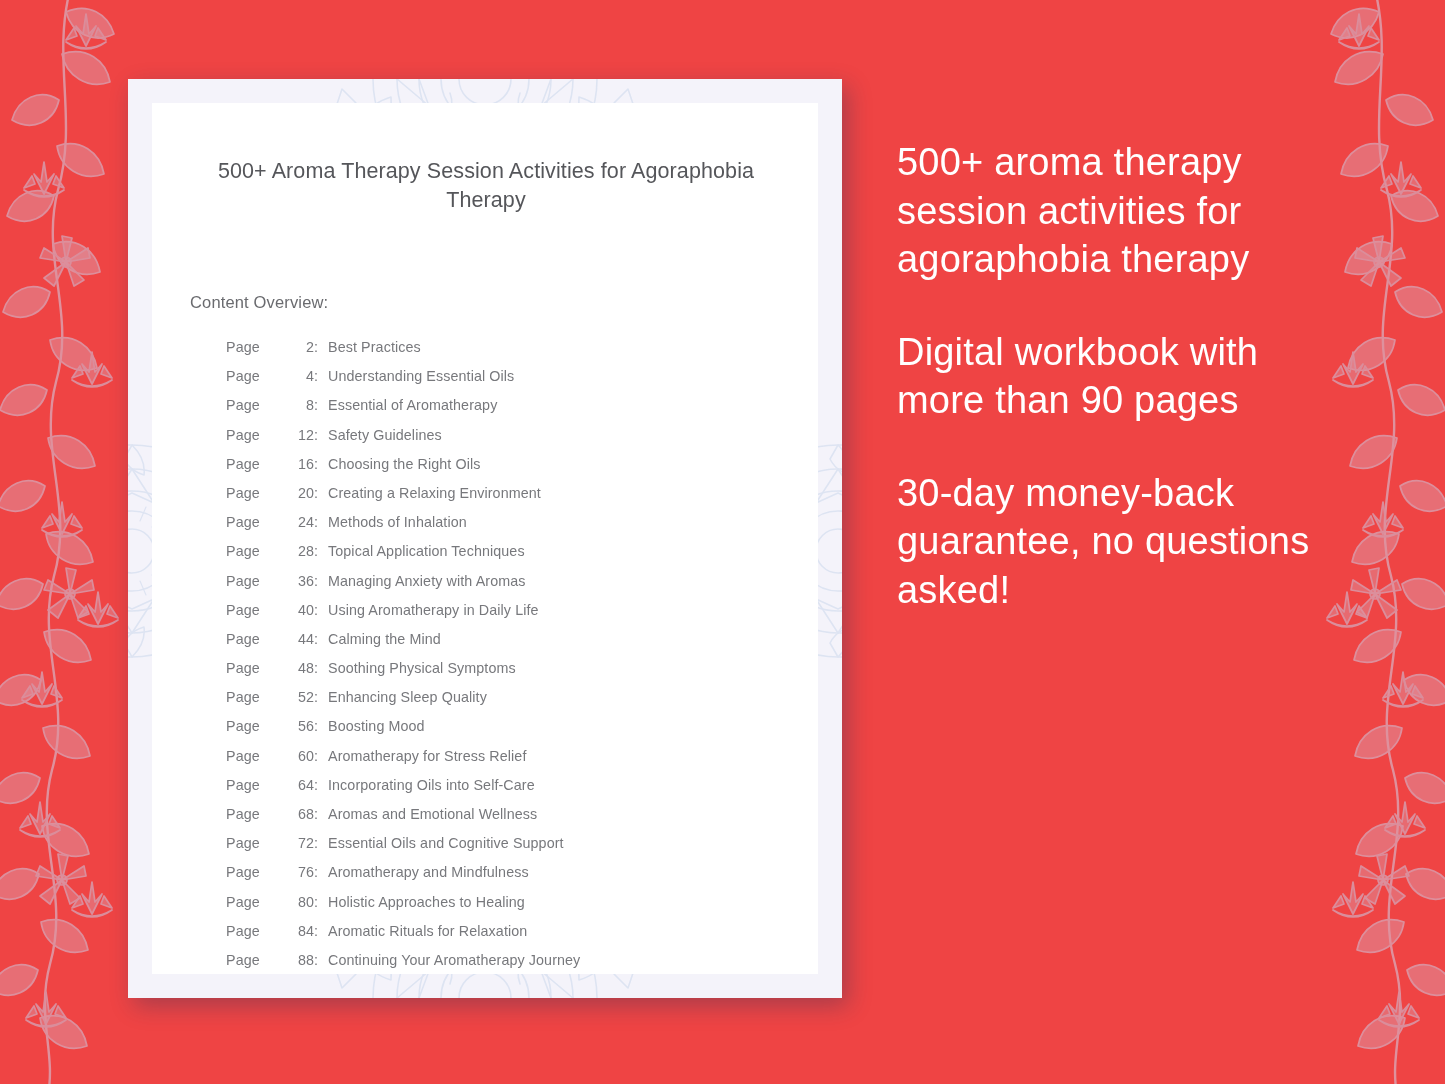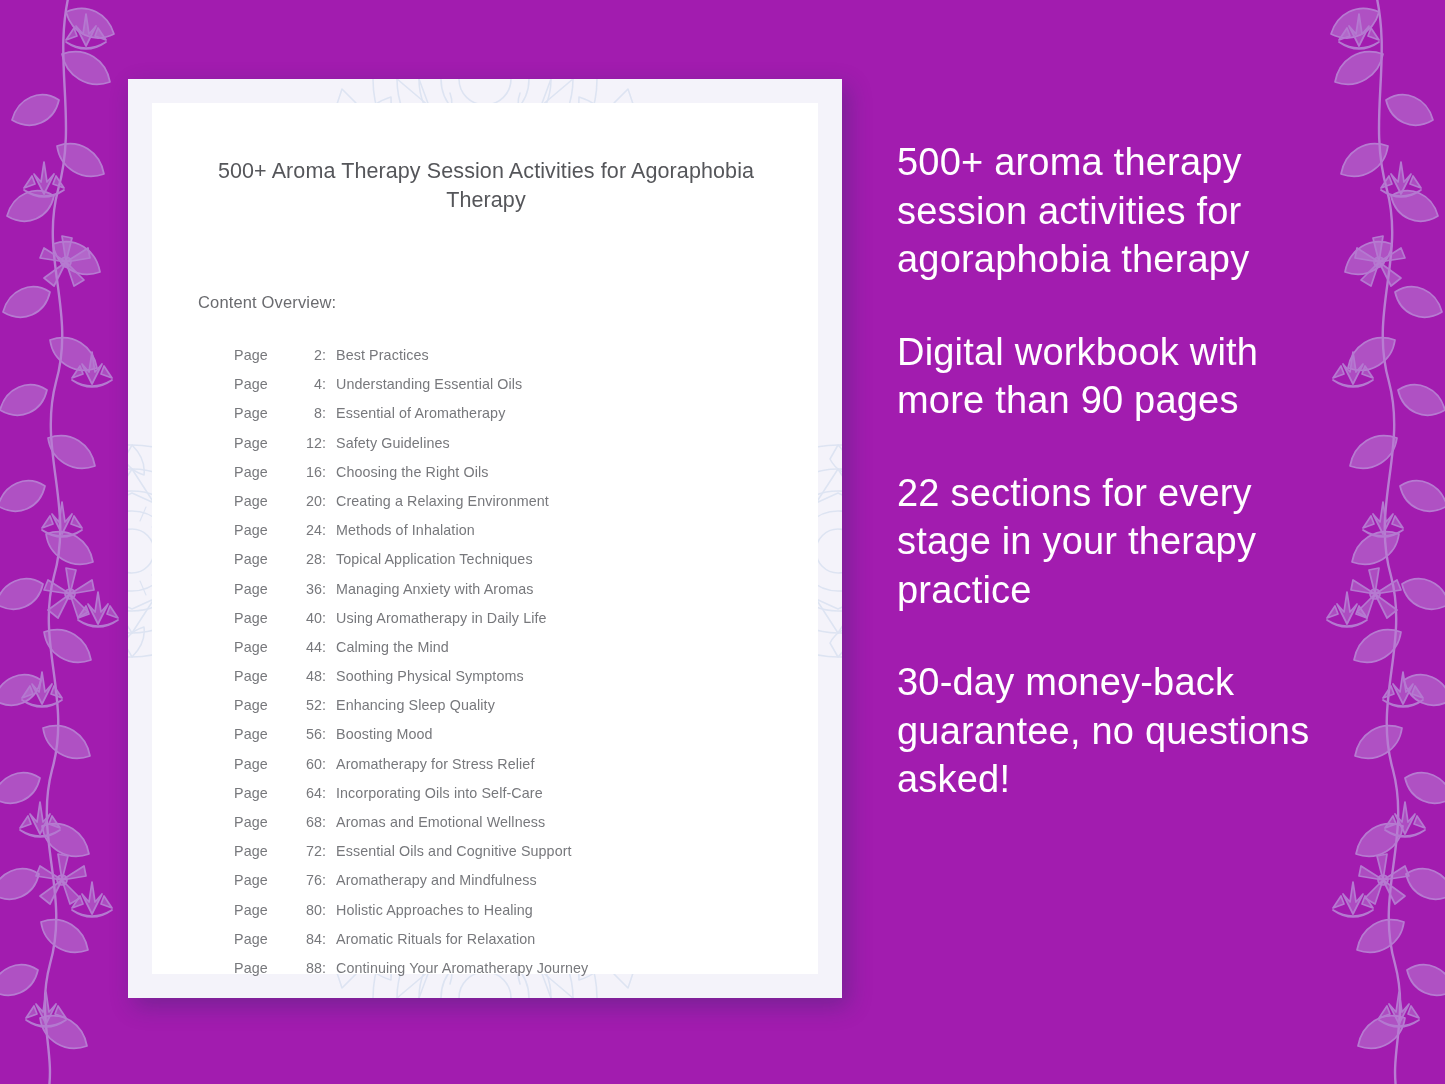--- a/index.html
+++ b/index.html
@@ -12,21 +12,21 @@
     overflow: hidden;
     font-family: "Liberation Sans", sans-serif;
     background: #5b92ef;
     position: relative;
   }
 
   
   #page-root {
     position: absolute;
     inset: 0;
-    background: #a21caf;
+    background: #ef4444;
   }
   .vine {
     position: absolute;
     top: 0;
     height: 1084px;
     width: 130px;
     opacity: 0.50;
     pointer-events: none;
   }
   .vine.left  { left: 0px; }
@@ -74,33 +74,33 @@
     width: 576px;
     text-align: center;
     font-size: 21.5px;
     line-height: 29px;
     font-weight: 400;
     color: #55565a;
     letter-spacing: 0.1px;
   }
   #content-overview-label {
     position: absolute;
-    left: 46px;
+    left: 38px;
     top: 190px;
     font-size: 16.5px;
     color: #6a6b6f;
     letter-spacing: 0.15px;
   }
   #toc-list {
     position: absolute;
     left: 70px;
     top: 226px;
     width: 560px;
     list-style: none;
-    margin: 12px;
+    margin: 4px;
     padding: 0;
   }
   #toc-list li {
     font-size: 14.3px;
     color: #77787c;
     letter-spacing: 0.1px;
     height: 29.2px;
     line-height: 29.2px;
     white-space: nowrap;
   }
@@ -534,17 +534,16 @@
           <li><span class="toc-page">Page</span><span class="toc-num">80</span><span class="toc-colon">:</span><span class="toc-title">Holistic Approaches to Healing</span></li>
           <li><span class="toc-page">Page</span><span class="toc-num">84</span><span class="toc-colon">:</span><span class="toc-title">Aromatic Rituals for Relaxation</span></li>
           <li><span class="toc-page">Page</span><span class="toc-num">88</span><span class="toc-colon">:</span><span class="toc-title">Continuing Your Aromatherapy Journey</span></li>
         </ul>
     </div>
   </div>
 
   <div id="marketing">
       <p class="bullet">500+ aroma therapy session activities for agoraphobia therapy</p>
       <p class="bullet">Digital workbook with more than 90 pages</p>
-      <p class="bullet">22 sections for every stage in your therapy practice</p>
       <p class="bullet">30-day money-back guarantee, no questions asked!</p>
     </div>
 
 </div>
 
 </body></html>

